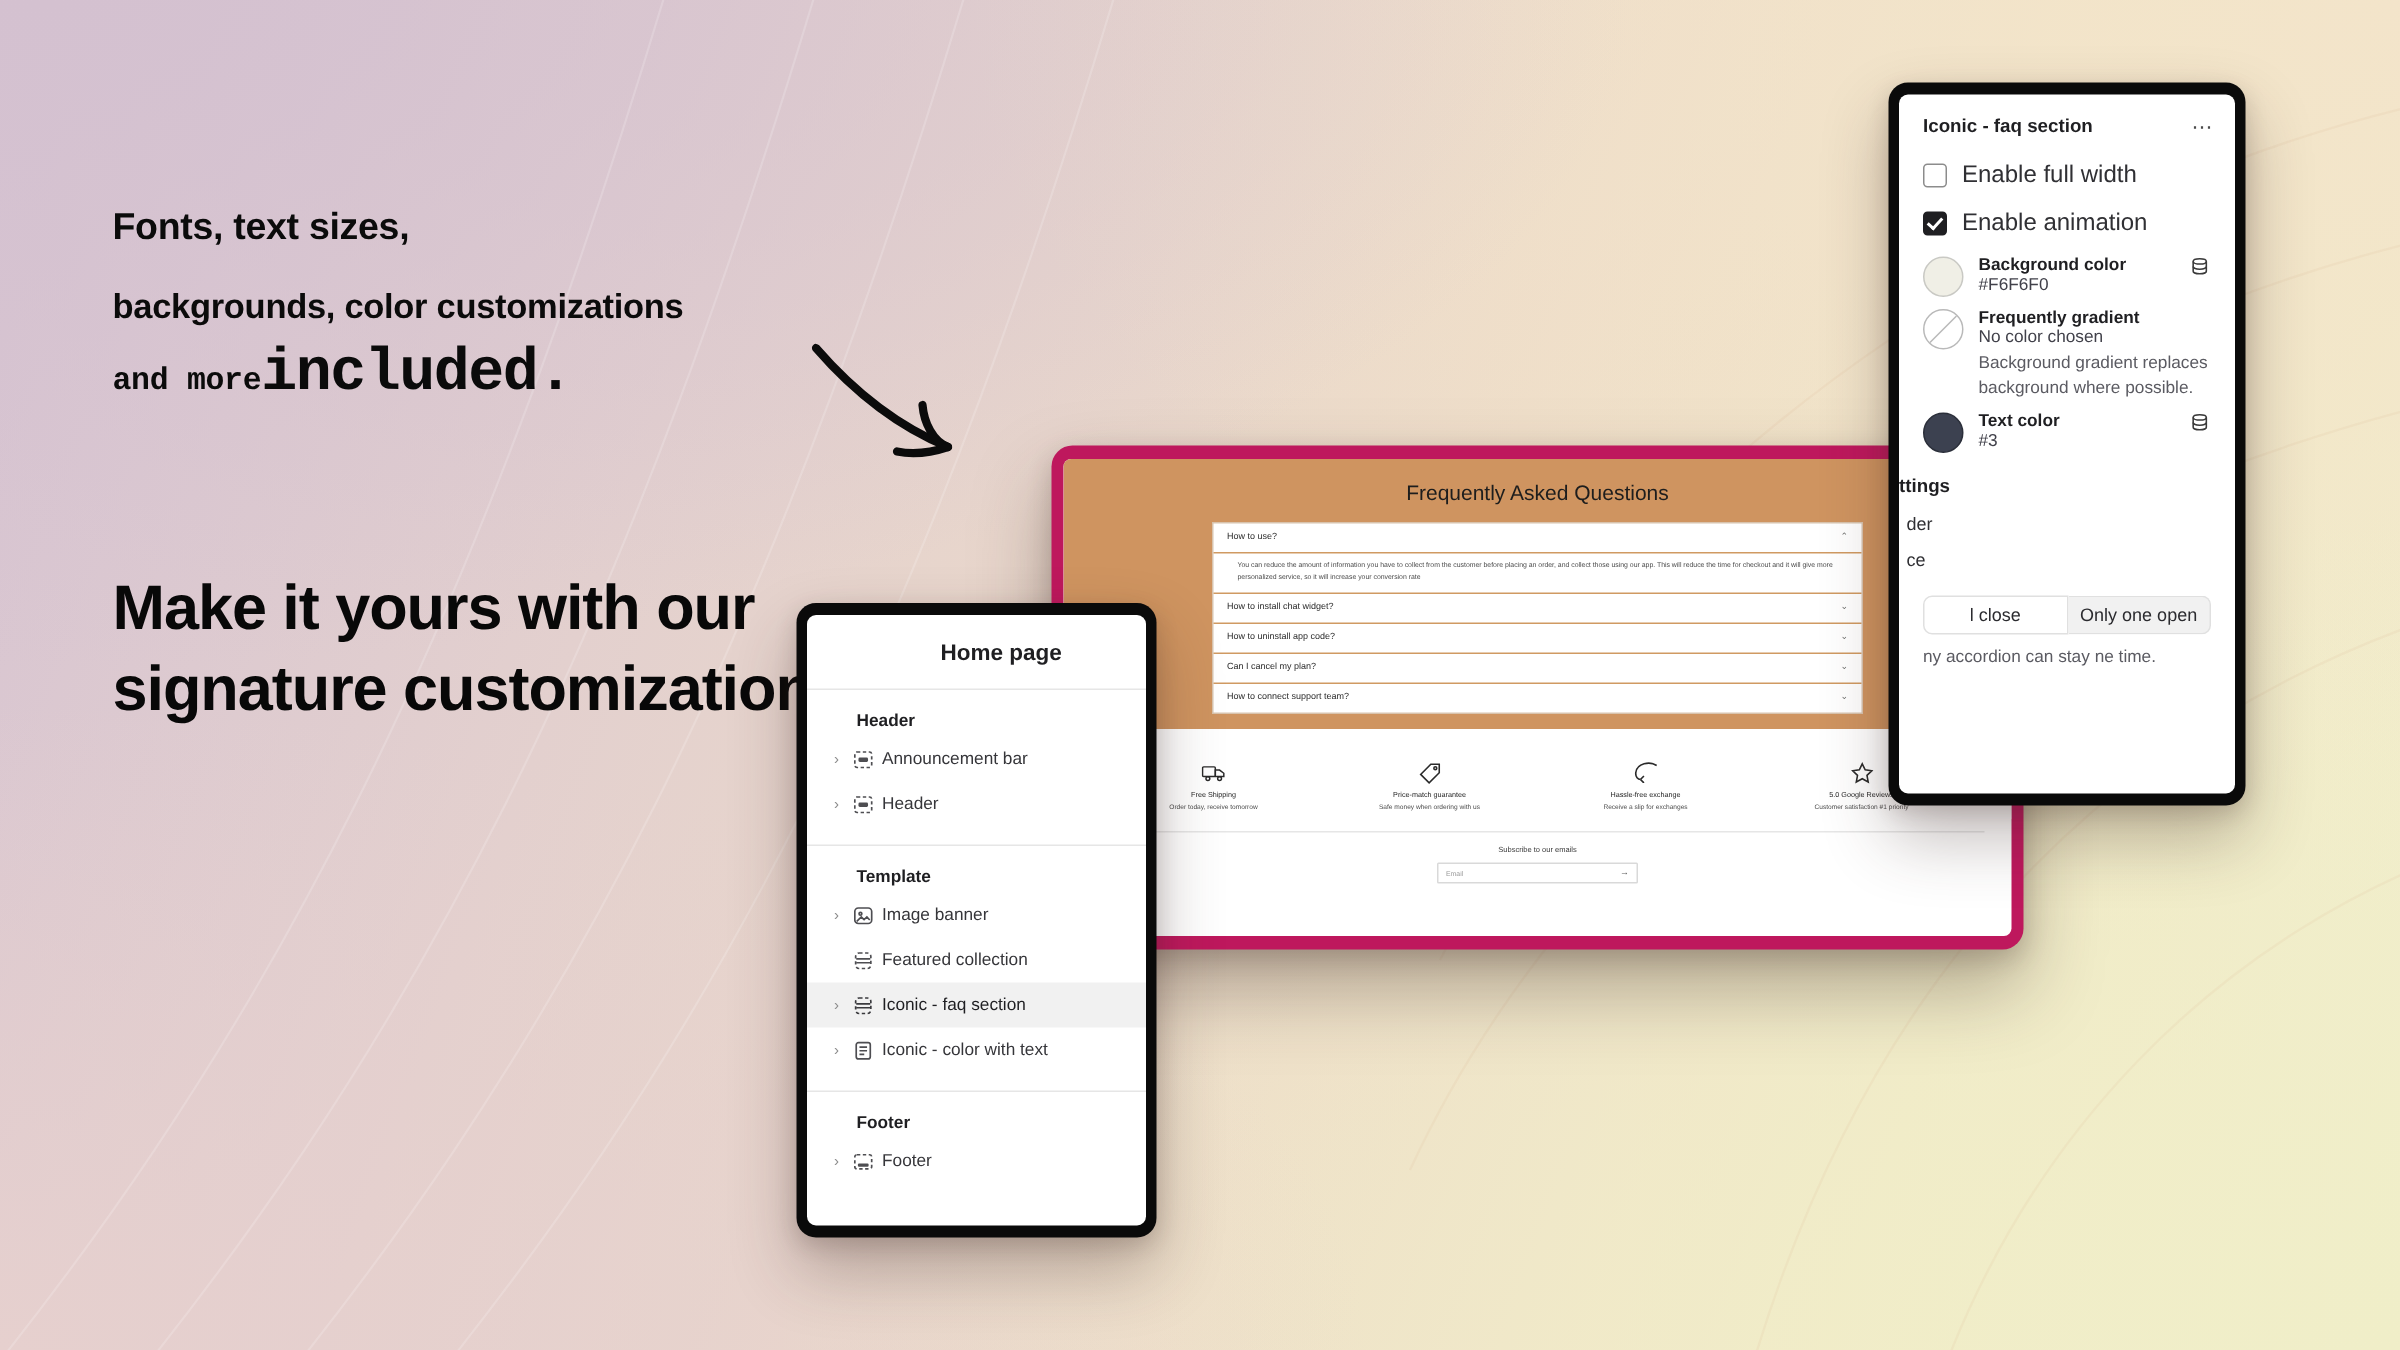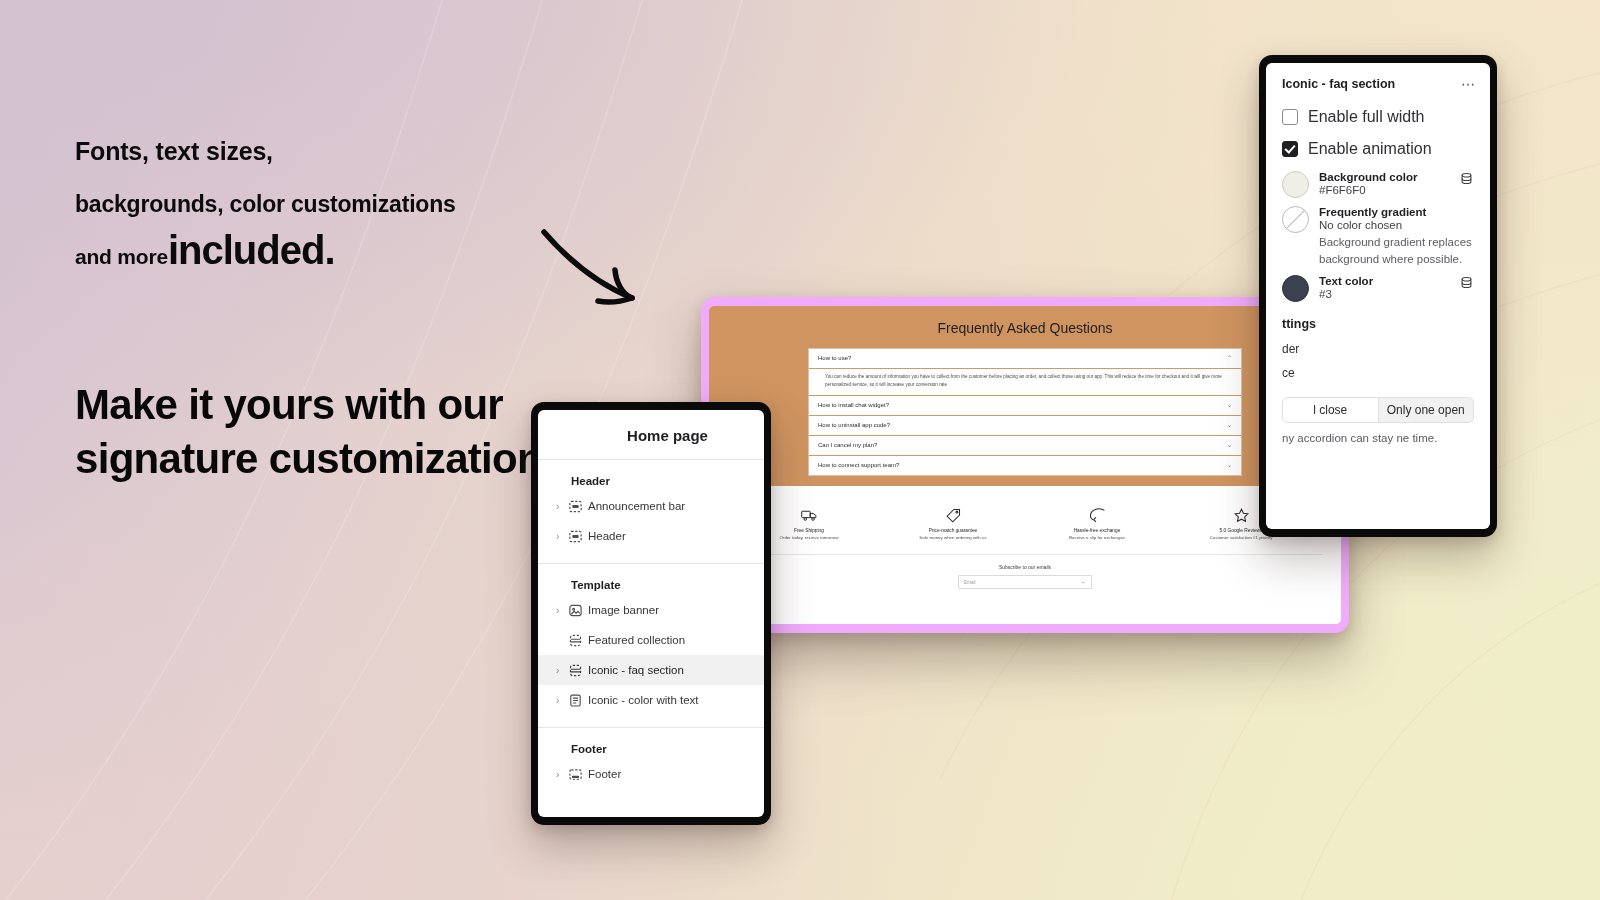--- a/index.html
+++ b/index.html
@@ -14,32 +14,32 @@
       linear-gradient(110deg,#d6c3d2 0%, #e3d0ce 28%, #eeddc9 58%, #f2e9c8 80%, #f1efcd 100%);
   }
   
   .swirls{position:absolute;inset:0;pointer-events:none;opacity:.45;}
   .swirls svg{width:100%;height:100%;display:block;}
 
   
   .copy-small{position:absolute;left:75px;top:138px;width:640px;color:#0b0b0b;}
   .cs-l1{font-size:25px;font-weight:700;letter-spacing:-.2px;line-height:1.1;}
   .cs-l2{font-size:23px;font-weight:700;letter-spacing:-.2px;line-height:1.1;margin-top:26px;}
-  .cs-l3{margin-top:12px;line-height:1.05;white-space:nowrap;}
+  .cs-l3{margin-top:12px;line-height:1.05;white-space:nowrap;font-family:Liberation Mono, monospace;}
   .cs-l3 .sm{font-size:21px;font-weight:700;letter-spacing:-.2px;}
   .cs-l3 .big{font-size:40px;font-weight:700;letter-spacing:-1px;}
 
   .headline{position:absolute;left:75px;top:378px;width:520px;color:#080808;
             font-size:42px;font-weight:700;line-height:1.28;letter-spacing:-.7px;}
 
   .arrow{position:absolute;left:536px;top:222px;width:110px;height:95px;}
 
   
   .tablet{position:absolute;left:701px;top:297px;width:648px;height:336px;
-          background:#f0abfc;border-radius:14px;
+          background:#be185d;border-radius:14px;
           box-shadow:0 26px 52px rgba(60,40,35,.34), 0 6px 16px rgba(60,40,35,.2);}
   .tablet-screen{position:absolute;left:8px;top:9px;width:632px;height:318px;
                  background:#ffffff;border-radius:5px;overflow:hidden;}
   .faq-band{background:#cf9460;padding:14px 0 10px;}
   .faq-title{text-align:center;color:#1d1d1d;font-size:14px;font-weight:400;margin-bottom:12px;}
   .faq-list{width:432px;margin:0 auto;background:#fff;border:1px solid #d8c3ad;}
   .faq-row{border-bottom:1px solid #d09a62;padding:5px 9px;display:flex;align-items:flex-start;}
   .faq-row:last-child{border-bottom:none;}
   .faq-q{font-size:6px;color:#2b2b2b;flex:1;line-height:1.5;}
   .faq-a{font-size:4.6px;color:#4a4a4a;line-height:1.75;padding:4px 9px 6px 16px;border-bottom:1px solid #d09a62;}
@@ -95,22 +95,22 @@
   .sw-bg{background:#f0efe6;border:1px solid #c9c9c4;}
   .sw-none{background:#fff;border:1px solid #b9b9b9;position:relative;overflow:hidden;}
   .sw-none:after{content:"";position:absolute;left:-3px;top:11px;width:33px;height:1px;
                  background:#b9b9b9;transform:rotate(-45deg);}
   .sw-text{background:#3c4150;border:1px solid #2b2f3a;}
   .cr-body{flex:1;}
   .cr-title{font-size:11.5px;font-weight:700;color:#1f1f22;}
   .cr-val{font-size:11.5px;color:#41414a;margin-top:1px;}
   .cr-help{font-size:11.5px;color:#5b5b62;line-height:1.45;margin-top:3px;}
   .db-ico{width:14px;flex:none;color:#3a3a3a;margin-left:6px;}
-  .set-sub-h{font-size:12.5px;font-weight:700;color:#1f1f22;padding:13px 16px 6px;}
-  .set-line{font-size:12px;color:#303034;padding:5px 16px;}
+  .set-sub-h{font-size:12.5px;font-weight:700;color:#1f1f22;padding:13px 0 6px;}
+  .set-line{font-size:12px;color:#303034;padding:5px 5px;}
   .seg{display:flex;margin:12px 16px 0;}
   .seg-btn{flex:1;text-align:center;font-size:12px;color:#2b2b2f;background:#f1f1f1;
            border:1px solid #e0e0e0;padding:5px 4px;}
   .seg-btn:first-child{border-radius:6px 0 0 6px;background:#fff;}
   .seg-btn:last-child{border-radius:0 6px 6px 0;border-left:none;}
   .seg-help{font-size:11.5px;color:#5b5b62;line-height:1.5;padding:7px 16px 0;}
 </style>
 </head>
 <body>
 

